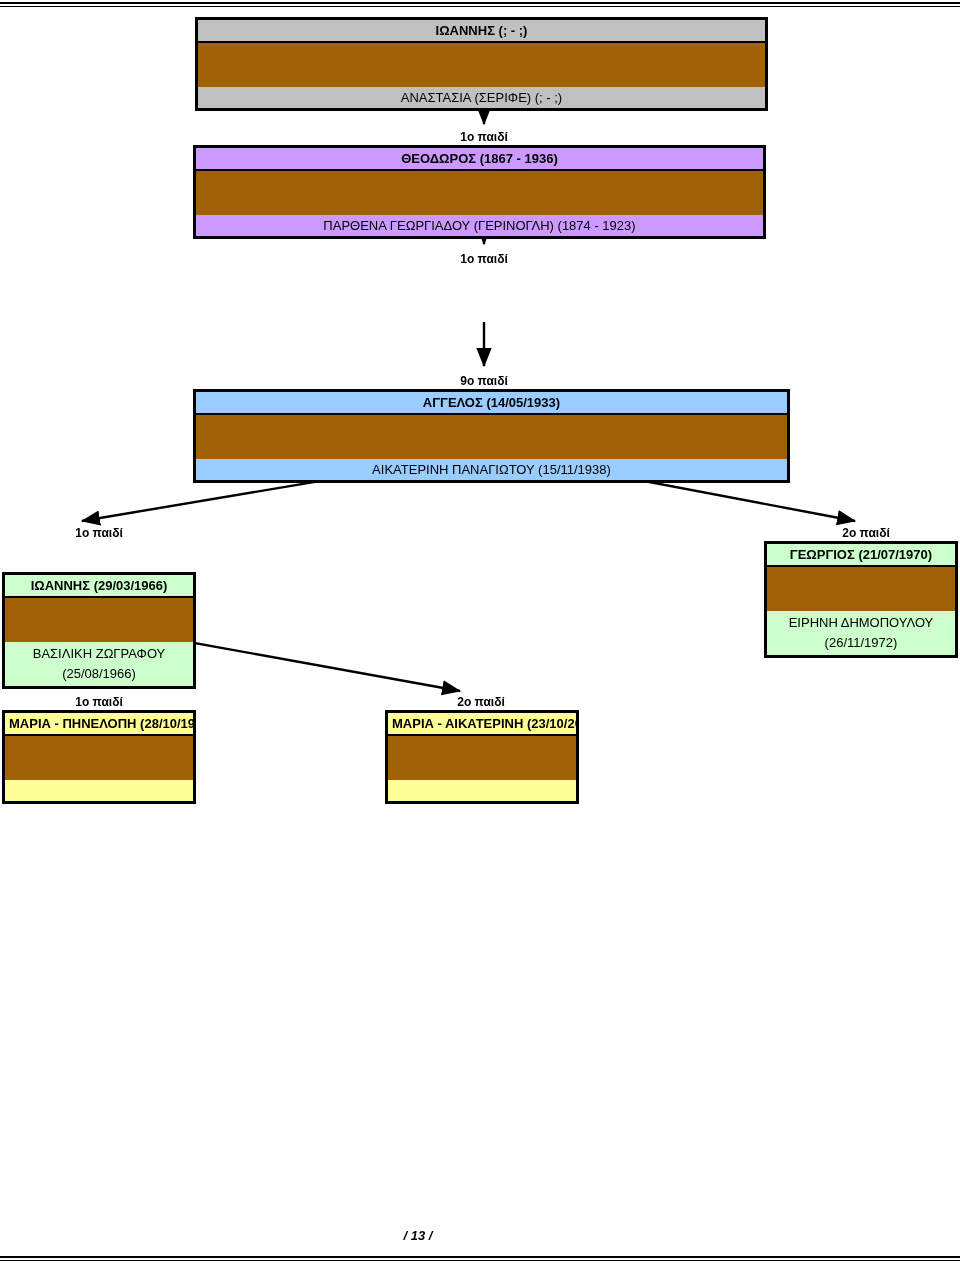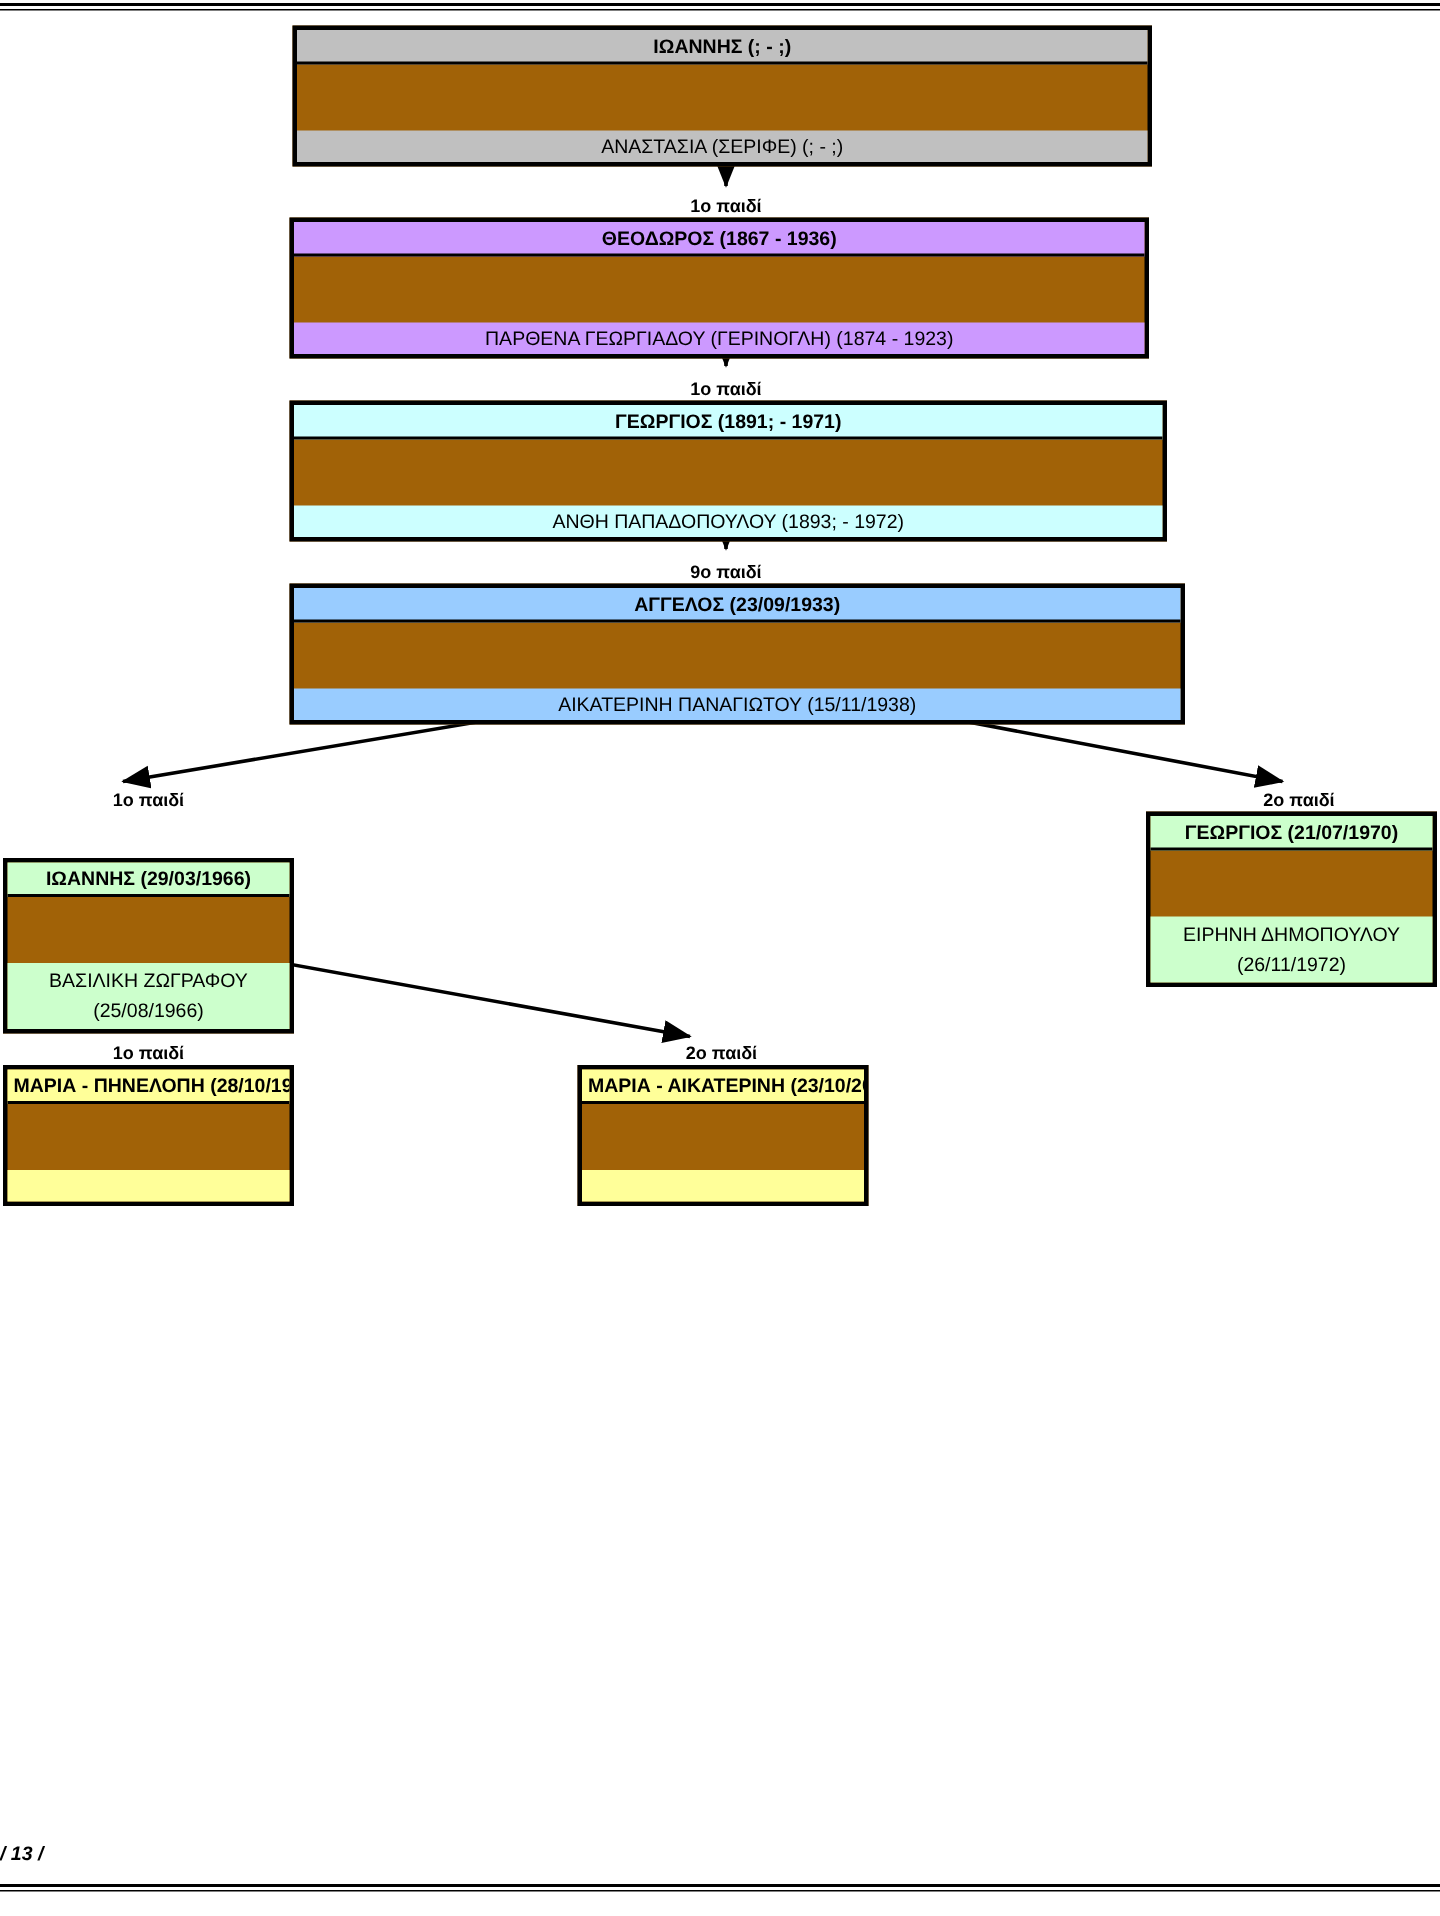--- a/index.html
+++ b/index.html
@@ -94,21 +94,21 @@
   .c-blue   .row { background: #99ccff; }
   .c-green  .row { background: #ccffcc; }
   .c-yellow .row { background: #ffff99; }
 
   
   #page-footer {
     position: absolute;
     left: 0;
     top: 1228px;
     width: 836px;
-    text-align: left;
+    text-align: center;
     font-size: 13px;
     font-weight: bold;
     font-style: italic;
   }
 </style>
 </head>
 <body>
 
 <div class="page-rule top"></div>
 <div class="page-rule bottom"></div>
@@ -142,28 +142,24 @@
     <div class="row spouse">ΑΝΑΣΤΑΣΙΑ  (ΣΕΡΙΦΕ) (; - ;)</div>
   </div>
 
   <div class="node-caption" style="left:414px; top:130px; width:140px;">1ο παιδί</div>
   <div class="node c-purple" style="left:193px; top:145px; width:573px;">
     <div class="row self">ΘΕΟΔΩΡΟΣ  (1867 - 1936)</div>
     <div class="row spouse">ΠΑΡΘΕΝΑ  ΓΕΩΡΓΙΑΔΟΥ (ΓΕΡΙΝΟΓΛΗ) (1874 - 1923)</div>
   </div>
 
   <div class="node-caption" style="left:414px; top:252px; width:140px;">1ο παιδί</div>
-  <div class="node c-cyan" style="left:193px; top:267px; width:585px;">
-    <div class="row self">ΓΕΩΡΓΙΟΣ (1891; - 1971)</div>
-    <div class="row spouse">ΑΝΘΗ ΠΑΠΑΔΟΠΟΥΛΟΥ (1893; - 1972)</div>
-  </div>
 
   <div class="node-caption" style="left:414px; top:374px; width:140px;">9ο παιδί</div>
   <div class="node c-blue" style="left:193px; top:389px; width:597px;">
-    <div class="row self">ΑΓΓΕΛΟΣ (23/09/1933)</div>
+    <div class="row self">ΑΓΓΕΛΟΣ (14/05/1933)</div>
     <div class="row spouse">ΑΙΚΑΤΕΡΙΝΗ ΠΑΝΑΓΙΩΤΟΥ (15/11/1938)</div>
   </div>
 
   <div class="node-caption" style="left:29px; top:526px; width:140px;">1ο παιδί</div>
   <div class="node c-green wrap" style="left:2px; top:572px; width:194px;">
     <div class="row self">ΙΩΑΝΝΗΣ (29/03/1966)</div>
     <div class="row spouse">ΒΑΣΙΛΙΚΗ  ΖΩΓΡΑΦΟΥ (25/08/1966)</div>
   </div>
 
   <div class="node-caption" style="left:796px; top:526px; width:140px;">2ο παιδί</div>

